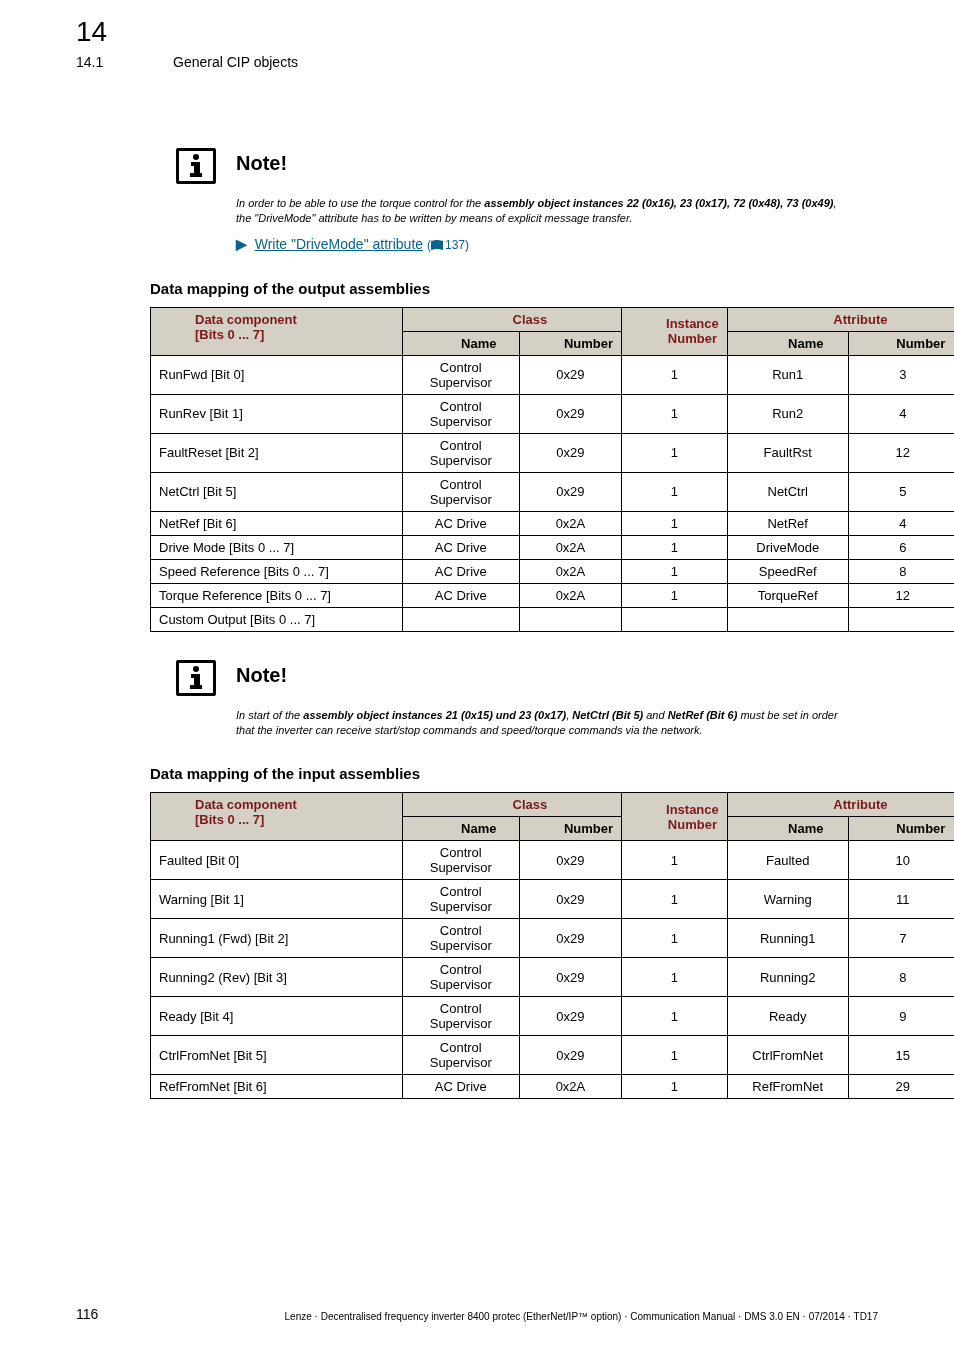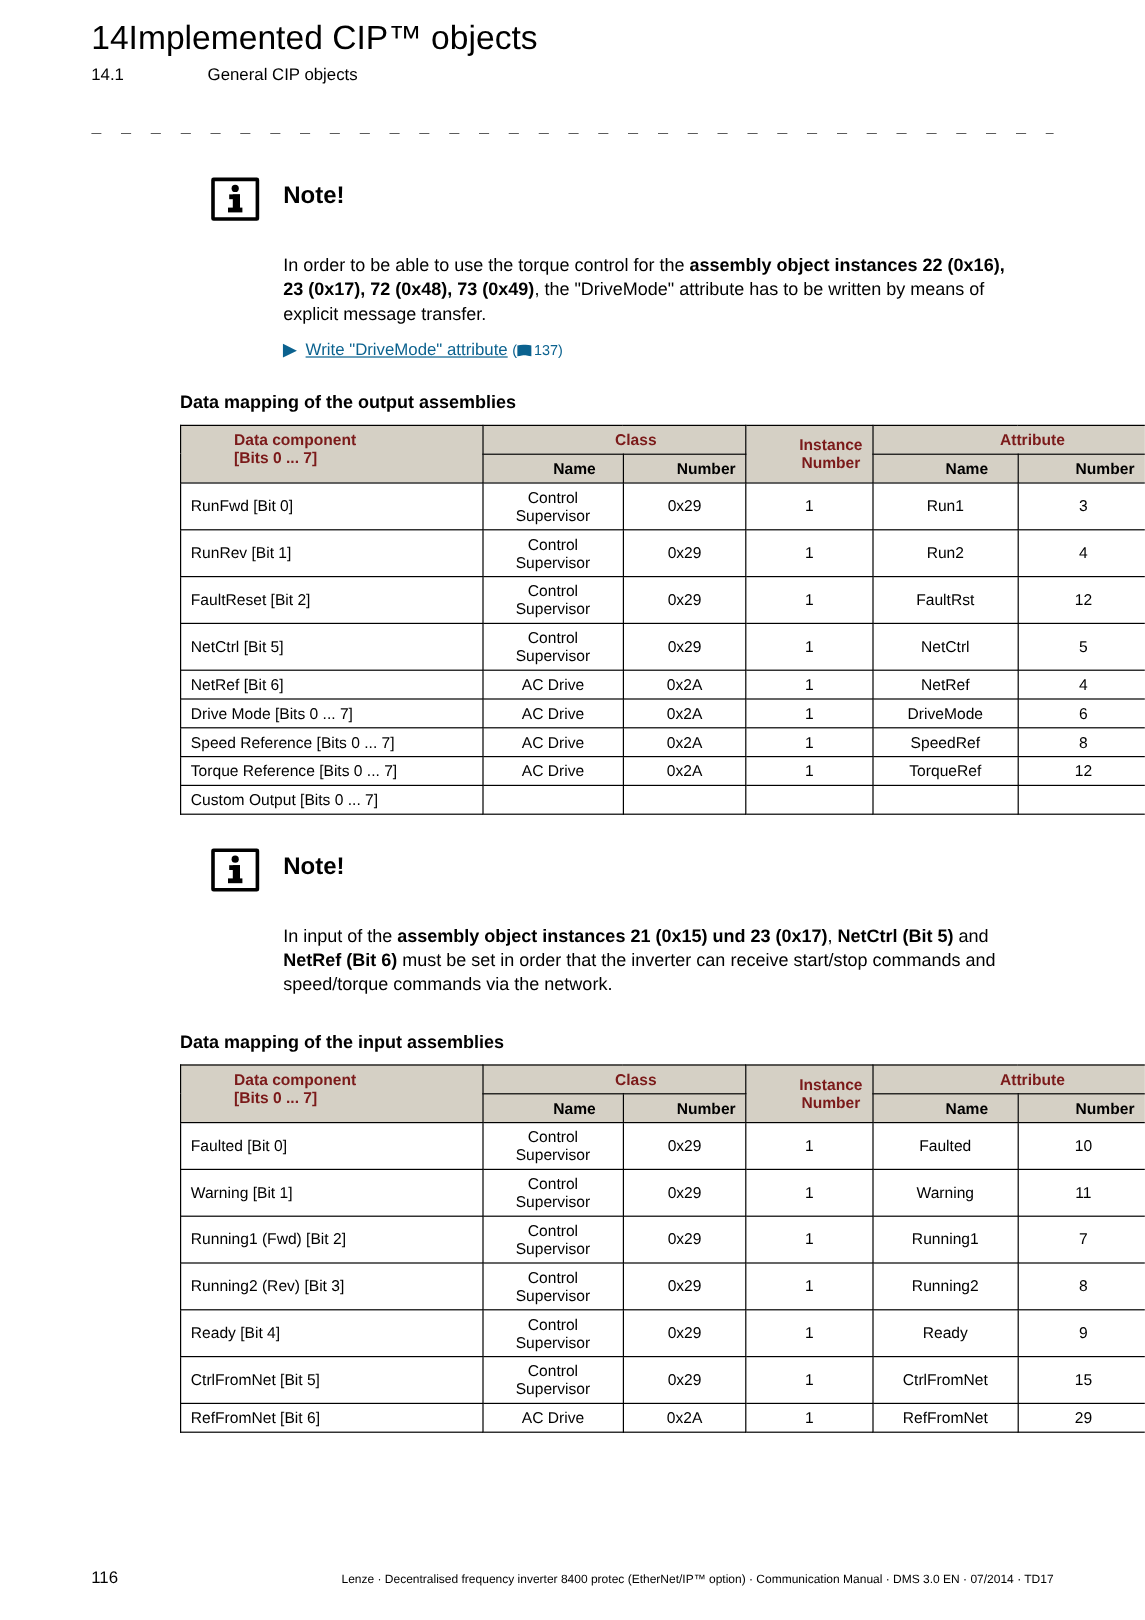--- a/index.html
+++ b/index.html
@@ -20,21 +20,21 @@
 .chapter-title { font-size: 28px; }
 .subheader-row { display: flex; align-items: baseline; gap: 49px; margin-top: 6px; }
 .section-num { font-size: 14px; width: 48px; }
 .section-title { font-size: 14px; }
 .dashed-divider { margin-top: 26px; font-family: monospace; letter-spacing: 4px; color: #000; font-size: 14px; overflow: hidden; white-space: nowrap; }
 .note-block { display: flex; gap: 20px; margin-top: 36px; margin-left: 100px; }
 .note-block.second { margin-top: 28px; }
 .info-icon { width: 40px; height: 36px; border: 3px solid #000; border-radius: 2px; display: flex; align-items: center; justify-content: center; flex-shrink: 0; }
 .info-icon svg { width: 20px; height: 26px; }
 .note-heading { font-size: 20px; font-weight: bold; margin: 4px 0 0 0; }
-.note-body { margin-left: 160px; margin-right: 30px; margin-top: 28px; font-size: 15px; line-height: 1.35; }
+.note-body { margin-left: 160px; margin-right: 30px; margin-top: 12px; font-size: 11px; line-height: 1.35; font-style: italic; }
 .note-body b { font-weight: bold; }
 .link-line { margin-left: 160px; margin-top: 10px; font-size: 14px; }
 .link-arrow { color: #0b628f; font-weight: bold; margin-right: 4px; }
 .link-text { color: #0b628f; text-decoration: underline; }
 .link-ref { color: #0b628f; font-size: 12px; }
 .book-icon { display: inline-block; width: 12px; height: 10px; vertical-align: -1px; margin-right: 2px; }
 .section-heading { margin-left: 74px; margin-top: 28px; font-size: 15px; font-weight: bold; }
 .data-table { margin-left: 74px; margin-top: 10px; border-collapse: collapse; width: 808px; font-size: 13px; }
 .data-table th, .data-table td { border: 1px solid #000; padding: 4px 8px; vertical-align: middle; }
 .data-table th { background: #d5d0c5; font-weight: bold; text-align: center; padding-left: 44px; }
@@ -48,21 +48,20 @@
 .footer { position: absolute; bottom: 28px; left: 76px; right: 76px; display: flex; align-items: flex-end; justify-content: space-between; font-size: 10px; }
 .footer .page-num { font-size: 14px; }
 .grp-hdr { color: #7b1a1a; }
 </style>
 </head>
 <body>
 
 <div class="page">
   <div class="header-row">
     <span class="chapter-num">14</span>
-    <span class="chapter-title">Implemented CIP™ objects</span>
   </div>
   <div class="subheader-row">
     <span class="section-num">14.1</span>
     <span class="section-title">General CIP objects</span>
   </div>
   <div class="dashed-divider">_ _ _ _ _ _ _ _ _ _ _ _ _ _ _ _ _ _ _ _ _ _ _ _ _ _ _ _ _ _ _ _ _ _ _ _ _ _ _ _ _ _ _ _ _ _ _ _ _ _ _ _ _ _ _ _ _ _ _ _ _ _ _ _</div>
 
   <div class="note-block">
     <div class="info-icon">
       <svg viewBox="0 0 20 26">
@@ -185,21 +184,21 @@
       <svg viewBox="0 0 20 26">
           <circle cx="10" cy="4" r="3" fill="#000"></circle>
           <rect x="5" y="9" width="9" height="4" fill="#000"></rect>
           <rect x="8" y="9" width="6" height="13" fill="#000"></rect>
           <rect x="4" y="20" width="12" height="4" fill="#000"></rect>
         </svg>
     </div>
     <div class="note-heading">Note!</div>
   </div>
   <div class="note-body">
-    <span>In input of the </span><b>assembly object instances 21 (0x15) und 23 (0x17)</b><span>, </span><b>NetCtrl (Bit 5)</b><span> and </span><b>NetRef (Bit 6)</b><span> must be set in order that the inverter can receive start/stop commands and speed/torque commands via the network.</span>
+    <span>In start of the </span><b>assembly object instances 21 (0x15) und 23 (0x17)</b><span>, </span><b>NetCtrl (Bit 5)</b><span> and </span><b>NetRef (Bit 6)</b><span> must be set in order that the inverter can receive start/stop commands and speed/torque commands via the network.</span>
   </div>
 
   <div class="section-heading">Data mapping of the input assemblies</div>
   <table class="data-table">
     <thead>
       <tr>
         <th class="row-hdr col-comp" rowspan="2" style="vertical-align:top;">
           <div class="grp-hdr">Data component</div>
           <div class="grp-hdr">[Bits 0 ... 7]</div>
         </th>

